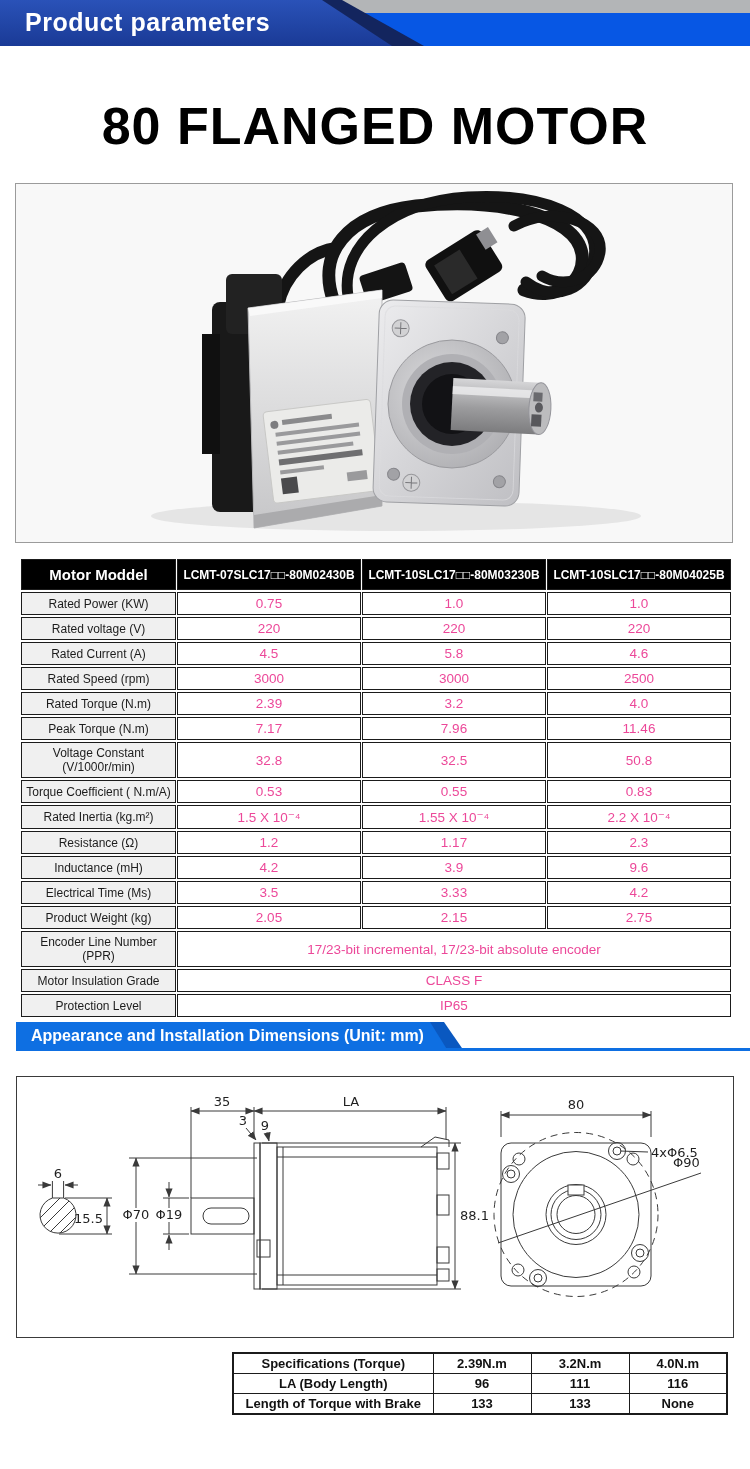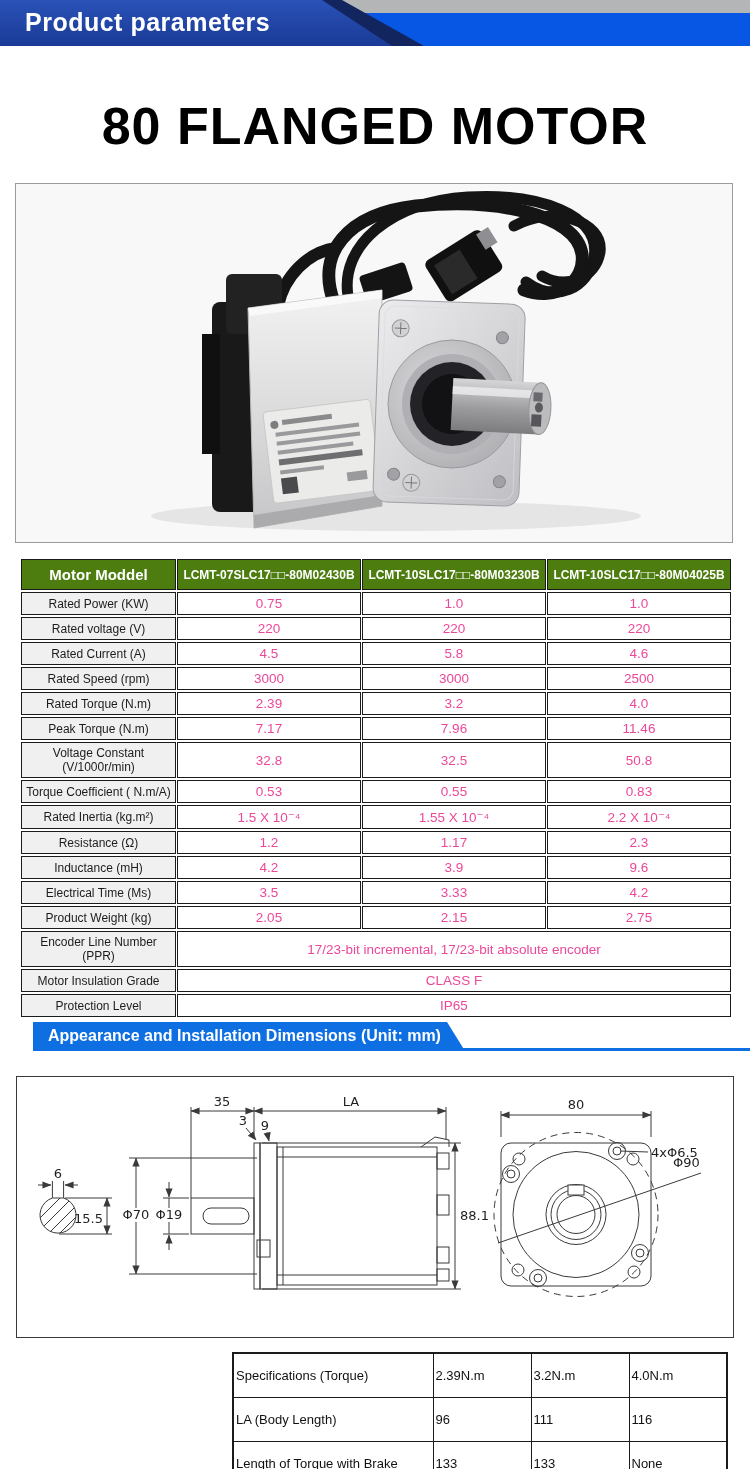--- a/index.html
+++ b/index.html
@@ -24,46 +24,46 @@
   
   .photo{position:absolute;top:183px;left:15px;width:718px;height:360px;
       border:1px solid #9b9b9b;background:#f8f8f8;box-sizing:border-box;}
   .photo svg{display:block;}
 
   
   .spec-wrap{position:absolute;top:557px;left:20px;width:710px;}
   table.spec{width:710px;border-collapse:separate;border-spacing:1px 2px;table-layout:fixed;}
   table.spec td,table.spec th{border:1px solid #1b1b1b;text-align:center;vertical-align:middle;
       padding:3px 2px;background:#ffffff;}
-  table.spec th{background:#4d7c0f;color:#ffffff;font-weight:bold;font-size:12px;padding:6px 1px;}
+  table.spec th{background:#000000;color:#ffffff;font-weight:bold;font-size:12px;padding:6px 1px;}
   table.spec th.model-head{font-size:15px;}
   table.spec td.lbl{background:#f0f0f0;font-size:12px;color:#1c1c1c;}
   table.spec td.val{font-size:13.5px;color:#ec4899;}
   col.c-lbl{width:155px;}col.c-v{width:184px;}
 
   
   .sec{position:absolute;top:1022px;left:16px;width:734px;height:29px;}
   .sec-wedge{position:absolute;left:0;top:0;width:460px;height:29px;background:#0a58c0;
       clip-path:polygon(412px 0,428px 0,448px 29px,430px 29px);}
-  .sec-shape{position:absolute;left:17px;top:0;width:440px;height:29px;background:#0e6fe2;
+  .sec-shape{position:absolute;left:0;top:0;width:440px;height:29px;background:#0e6fe2;
       clip-path:polygon(0 0,414px 0,432px 29px,0 29px);}
   .sec-shape span{display:block;padding-left:15px;line-height:28px;color:#ffffff;
       font-size:16px;font-weight:bold;}
   .sec-underline{position:absolute;left:420px;right:0;bottom:0;height:3px;background:#0e6fe2;}
 
   
   .drawing{position:absolute;top:1076px;left:16px;width:718px;height:262px;
       border:1px solid #3a3a3a;background:#ffffff;box-sizing:border-box;}
   .drawing svg text{font-family:"DejaVu Sans",sans-serif;font-size:13px;fill:#1f1f1f;}
 
   
   .dim-wrap{position:absolute;top:1352px;left:232px;width:495px;}
   table.dim{width:495px;border-collapse:collapse;table-layout:fixed;border:2px solid #1b1b1b;}
-  table.dim td{border:1px solid #1b1b1b;font-size:13px;color:#111;
-      padding:14px 2px;background:#fff;}
+  table.dim td{border:1px solid #1b1b1b;text-align:center;font-size:13px;color:#111;
+      padding:2px 2px;background:#fff;font-weight:bold;}
   col.d-lbl{width:200px;}col.d-v{width:98px;}
 </style>
 </head>
 <body>
 
 <div class="banner">
   <div class="banner-gray"></div>
   <div class="banner-bright"></div>
   <div class="banner-shadow"></div>
   <div class="banner-dark">

